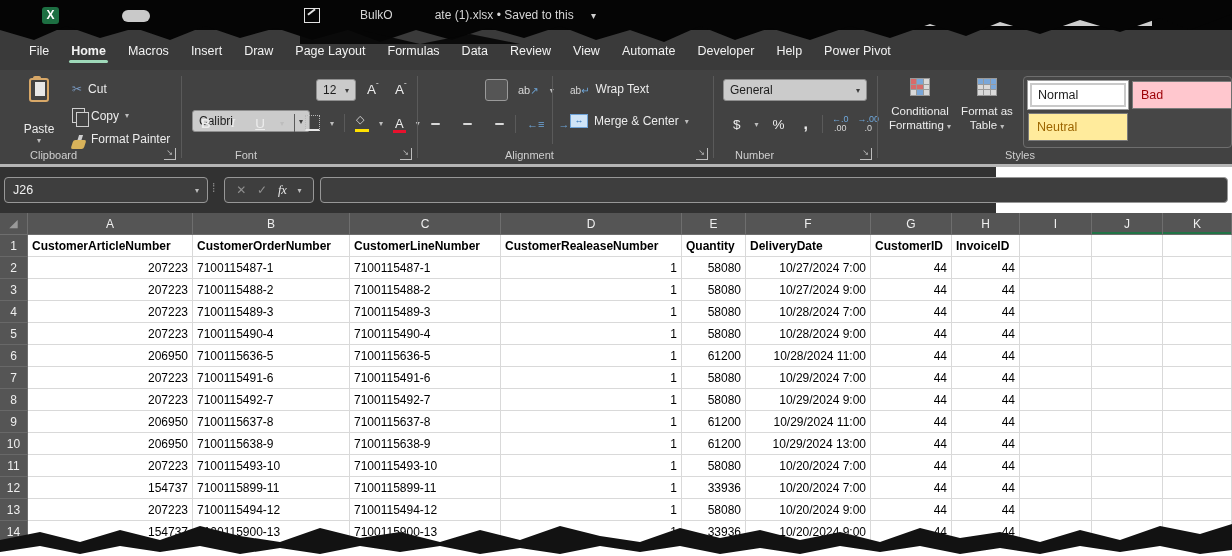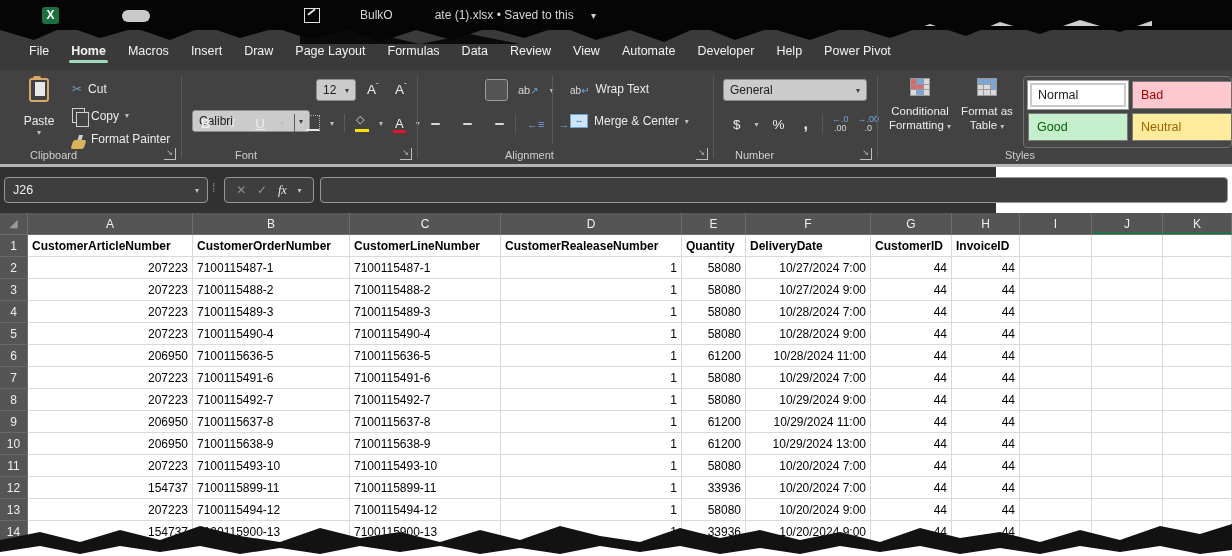--- a/index.html
+++ b/index.html
@@ -140,21 +140,21 @@
     <div class="menu-item">Automate</div>
     <div class="menu-item">Developer</div>
     <div class="menu-item">Help</div>
     <div class="menu-item">Power Pivot</div>
   </div>
 
 <div id="ribbon" class="abs">
 
   <div class="abs" style="left:14px;top:8px;width:50px;text-align:center;">
     <div class="clipboard-icon" style="margin:0 auto;"></div>
-    <div class="ribbon-btn-label" style="margin-top:12px;">Paste</div>
+    <div class="ribbon-btn-label" style="margin-top:20px;">Paste</div>
     <div class="chev">▾</div>
   </div>
   <div class="small-row" style="left:72px;top:12px;">
     <span style="color:#7a9cc6;font-size:12px;">✂</span>
     <span>Cut</span>
   </div>
   <div class="small-row" style="left:72px;top:38px;">
     <span class="copy-icon"></span>
     <span>Copy</span>
     <span class="chev">▾</span>
@@ -299,21 +299,20 @@
         <b></b>
         <b></b>
         <b></b>
     </div>
     <div class="two-line" style="margin-top:8px;"><span>Format as</span><br><span>Table</span> <span class="chev">▾</span></div>
   </div>
   <div class="abs" style="left:1023px;top:6px;width:209px;height:72px;background:#464646;border:1px solid #6e6e6e;border-radius:4px;box-sizing:border-box;overflow:hidden;">
     <div id="styles-gallery" style="display:grid;grid-template-columns:100px 100px;gap:4px;padding:4px;">
         <div class="style-chip chip-normal">Normal</div>
         <div class="style-chip chip-bad">Bad</div>
-        <div class="style-chip chip-good">Good</div>
         <div class="style-chip chip-neutral">Neutral</div>
       </div>
   </div>
   <div class="grp-label" style="left:1005px;width:120px;">Styles</div>
 </div>
 <div id="ribbon-underline" class="abs"></div>
 
 <div id="formulabar" class="abs">
   <div id="namebox" class="fbox">
     <span>J26</span>

